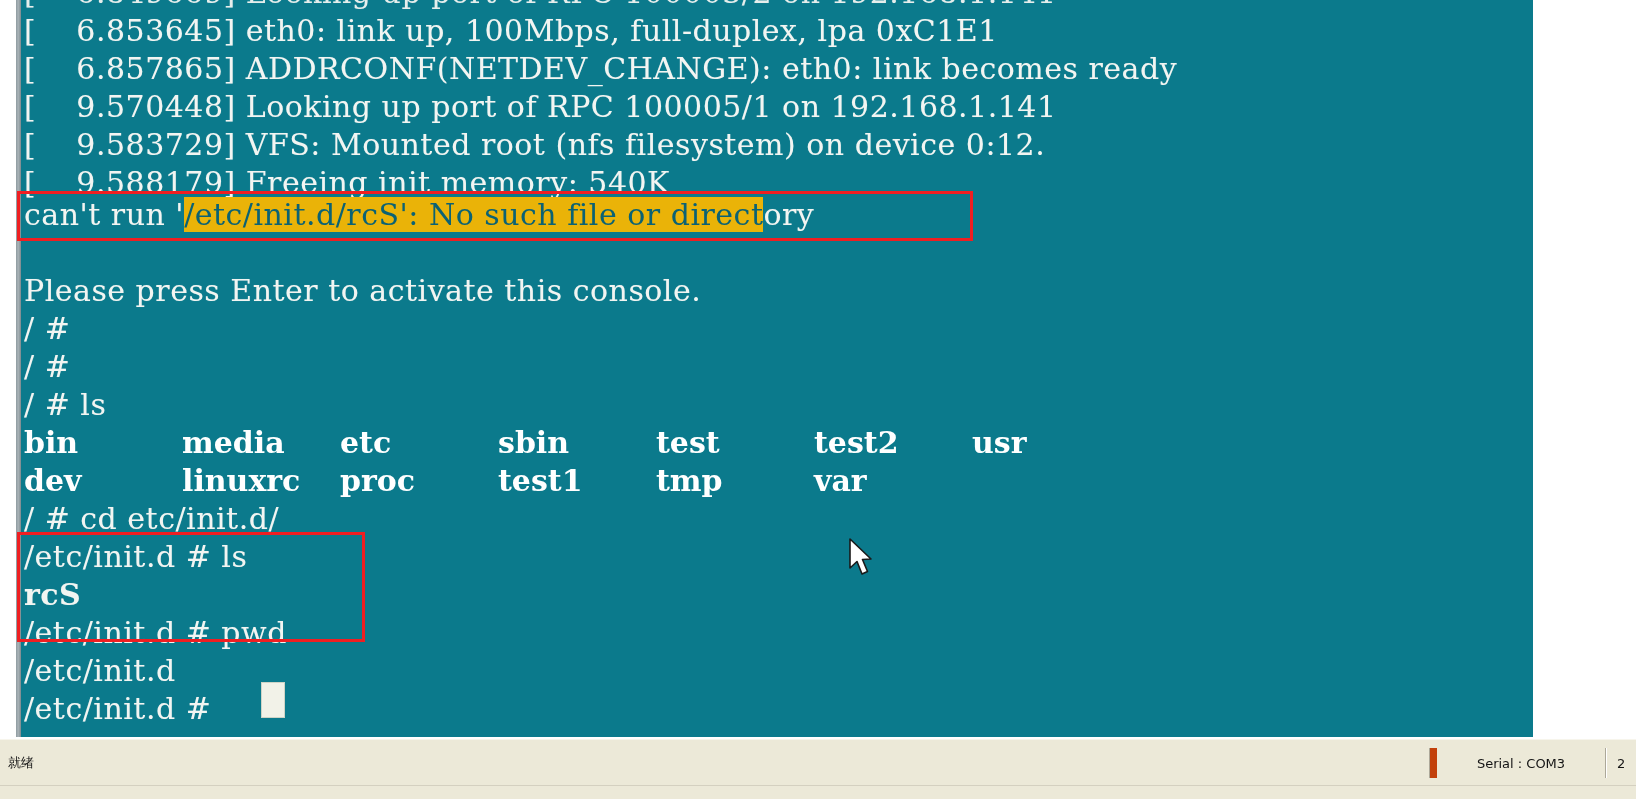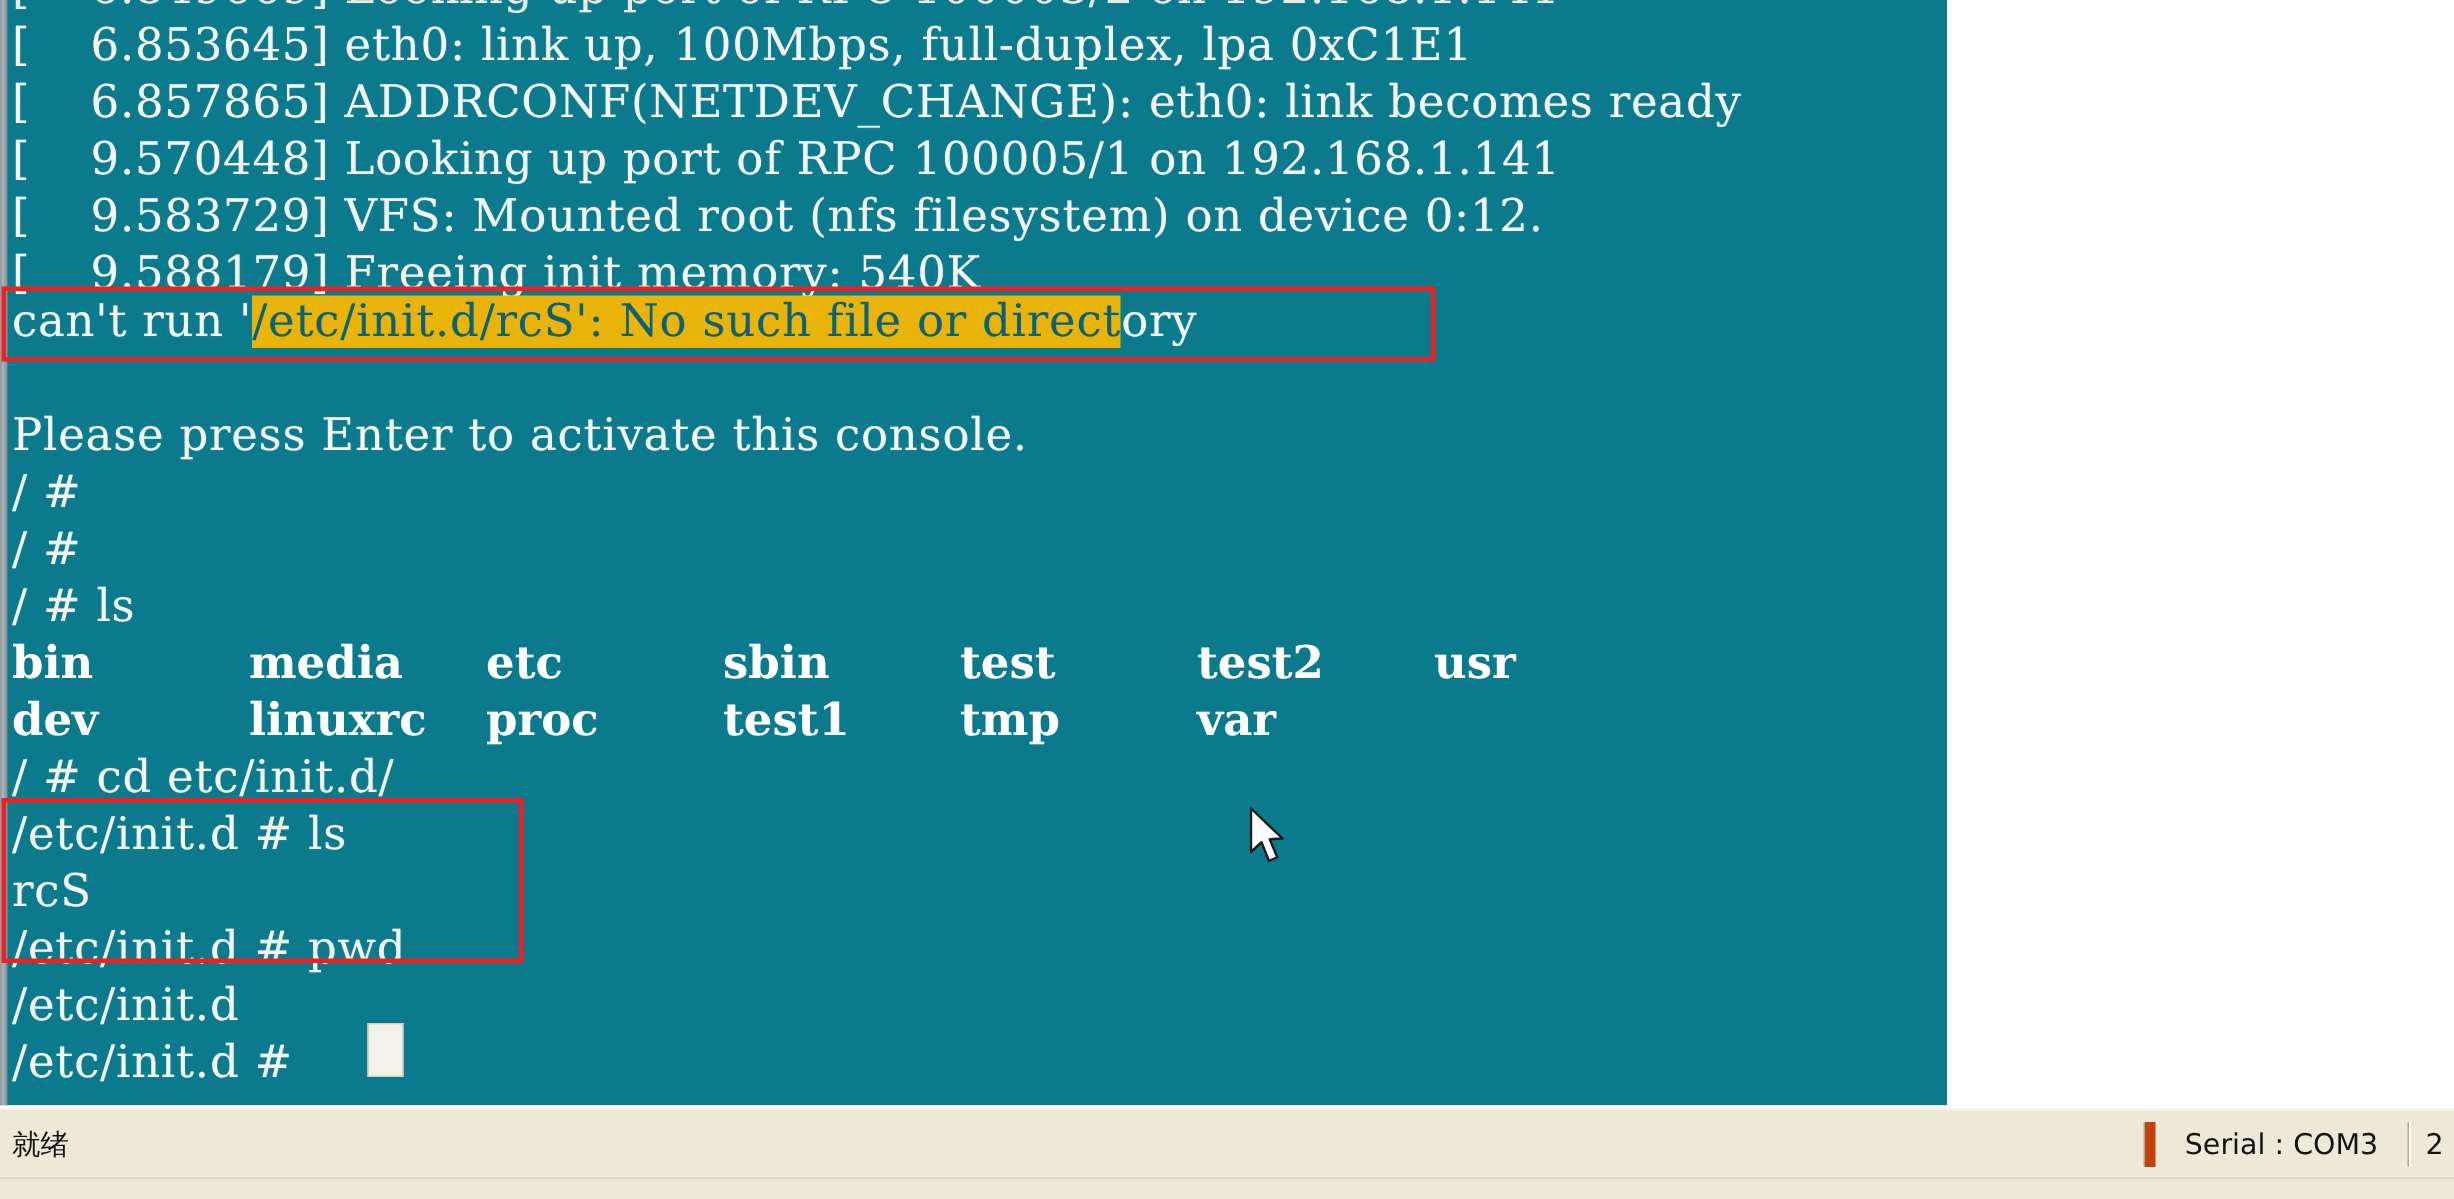--- a/index.html
+++ b/index.html
@@ -11,22 +11,22 @@
   body {
     width: 1636px;
     height: 799px;
     overflow: hidden;
     font-family: "DejaVu Sans Mono", "Liberation Mono", monospace;
   }
 
   
   #terminal-window {
     position: absolute;
-    left: 0; top: 0;
-    width: 1298px;
+    left: 16px; top: 0;
+    width: 1517px;
     height: 737px;
     background: #0b7a8c;
     overflow: hidden;
   }
 
   
   #left-edge {
     position: absolute;
     left: 0; top: 0;
     width: 5px;
@@ -46,21 +46,21 @@
     position: absolute;
     left: 8px;
     white-space: pre;
     color: #f2f5f2;
     font-size: 30px;
     line-height: 38px;
     letter-spacing: 0.5px;
     font-family: "DejaVu Serif", "Liberation Serif", serif;
     text-shadow: 0 0 1px rgba(255,255,255,0.25);
   }
-  .line.bold { font-weight: normal; }
+  .line.bold { font-weight: bold; }
 
   
   .kmsg { font-family: "DejaVu Serif", "Liberation Serif", serif; }
 
   
   #line-clipped {
     top: -26px;
     opacity: 0.95;
   }
 
@@ -144,21 +144,21 @@
     left: 0; top: 2px;
     width: 1636px;
     height: 44px;
     display: flex;
     align-items: center;
   }
   .status-cell {
     height: 30px;
     display: flex;
     align-items: center;
-    font-size: 19px;
+    font-size: 13px;
     color: #141414;
     box-sizing: border-box;
   }
   #status-ready {
     padding-left: 8px;
     flex: 1 1 auto;
     border-right: 1px solid #aca899;
   }
   #status-serial {
     flex: 0 0 176px;

